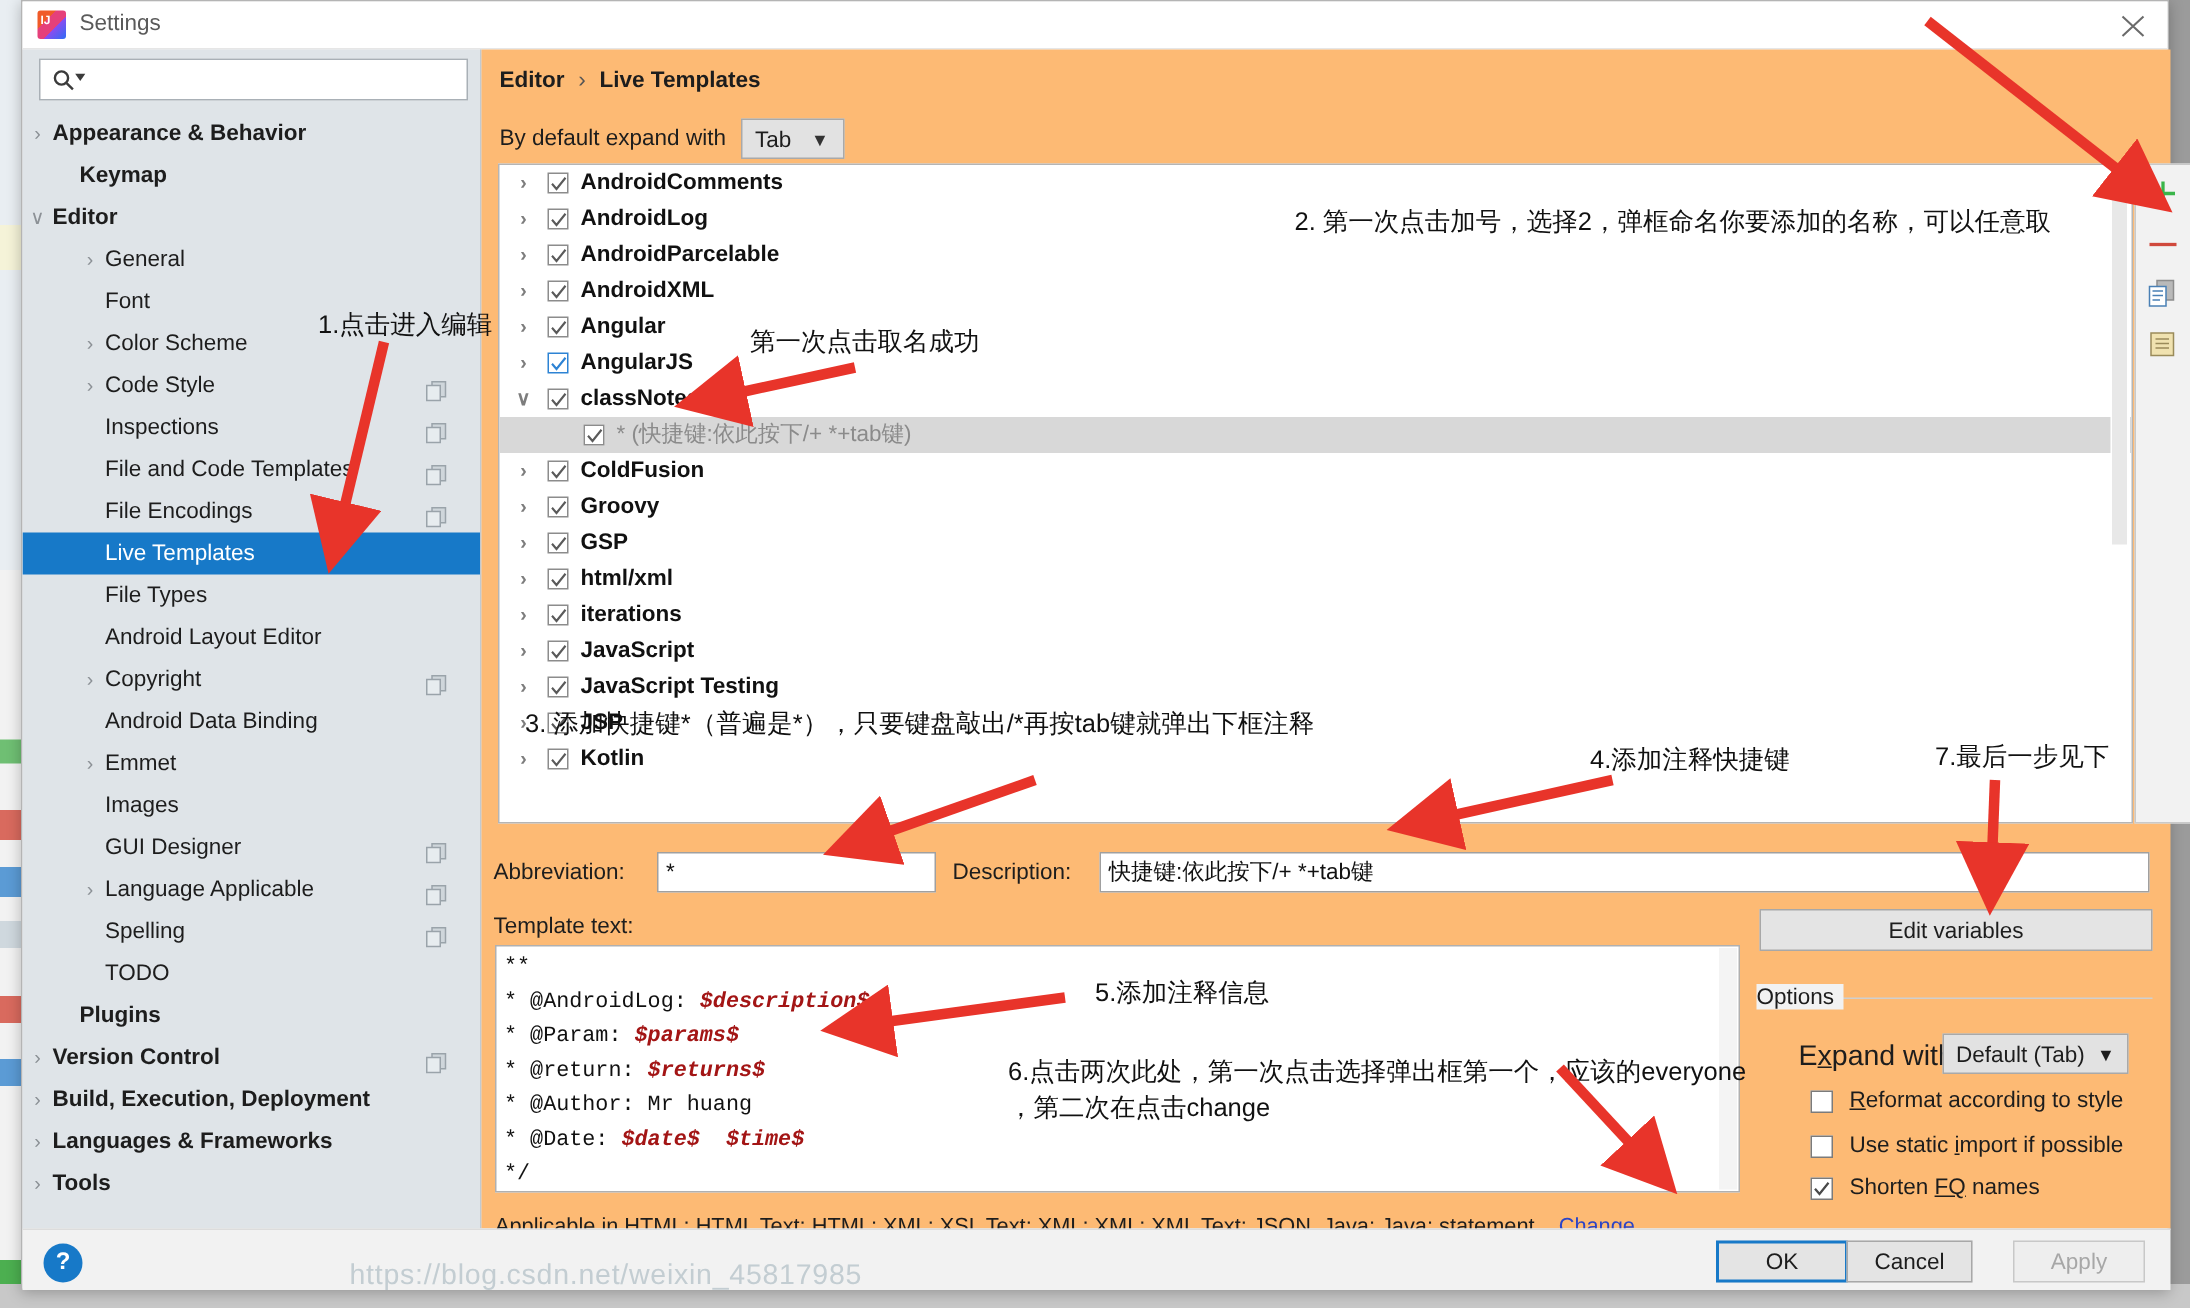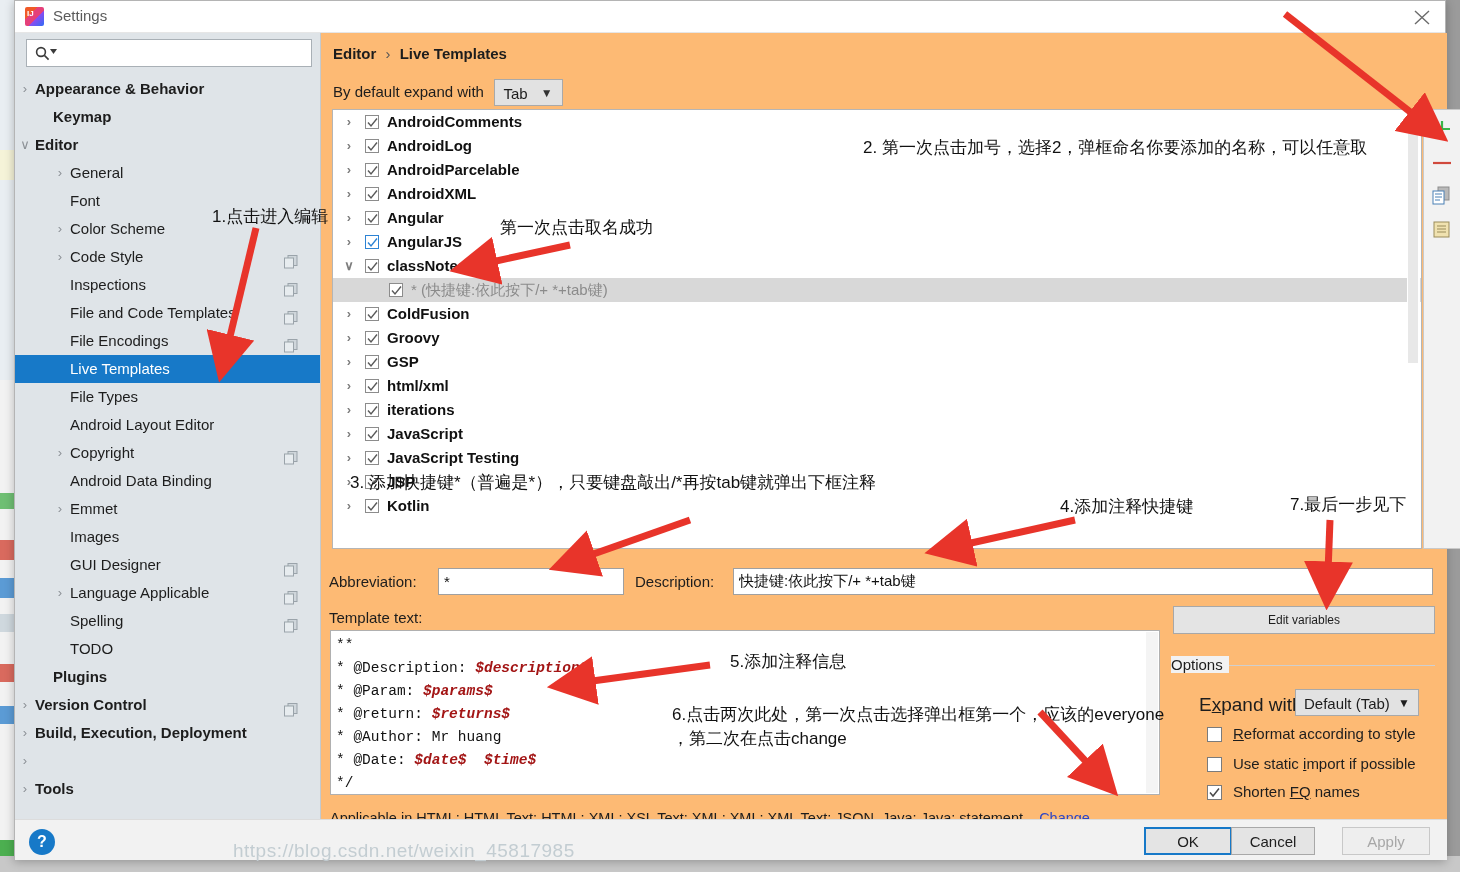--- a/index.html
+++ b/index.html
@@ -183,21 +183,21 @@
     color:#111; line-height:23px; white-space:pre; padding-left:5px;
   }
   .tpl-line .var { color:#a31515; font-weight:bold; font-style:italic; }
   .tpl-vscroll {
     position:absolute; right:1px; top:1px; width:12px; bottom:1px; background:#f4f4f4;
   }
 
   
   .edit-vars-btn {
     position:absolute; left:852px; top:573px; width:262px; height:28px;
-    background:#e4e4e4; border:1px solid #a8a8a8; font-size:12px; color:#1d1d1d;
+    background:#e4e4e4; border:1px solid #a8a8a8; font-size:15px; color:#1d1d1d;
     cursor:pointer; font-family:"Liberation Sans", sans-serif;
   }
   .options-legend {
     position:absolute; left:850px; top:623px; font-size:15px; color:#1d1d1d;
     background:#f2f2f2; padding-right:6px; z-index:2;
   }
   .options-rule {
     position:absolute; left:850px; top:632px; width:264px; height:1px; background:#cfcfcf;
   }
   .opt-expand-label { position:absolute; left:878px; top:661px; font-size:19px; color:#1d1d1d; }
@@ -413,20 +413,21 @@
                 <rect x="4" y="0.5" width="9" height="10" fill="#cfd6db" stroke="#9aa3aa"></rect>
                 <rect x="0.5" y="3" width="9" height="10" fill="#e7ecef" stroke="#9aa3aa"></rect>
               </svg></span>
           </div>
           <div class="tree-row bold">
             <span class="arr" style="left: 2px;">›</span>
             <span class="lbl" style="left: 20px;">Build, Execution, Deployment</span>
           </div>
           <div class="tree-row bold">
             <span class="arr" style="left: 2px;">›</span>
+            <span class="lbl" style="left: 20px;">Languages &amp; Frameworks</span>
           </div>
           <div class="tree-row bold">
             <span class="arr" style="left: 2px;">›</span>
             <span class="lbl" style="left: 20px;">Tools</span>
           </div>
         </div>
     </div>
 
     <div class="content">
 
@@ -638,21 +639,21 @@
       <div class="lbl-desc">
         <span>Description:</span>
       </div>
       <input class="fld-desc" value="快捷键:依此按下/+ *+tab键" style="">
 
       <div class="lbl-tpl">Template text:</div>
 
       <div class="tpl-text">
         <div id="tpl-text-lines" style="padding-top:3px;">
             <div class="tpl-line"><span>**</span></div>
-            <div class="tpl-line"><span>* @Description: </span><span class="var">$description$</span></div>
+            <div class="tpl-line"><span>* @AndroidLog: </span><span class="var">$description$</span></div>
             <div class="tpl-line"><span>* @Param: </span><span class="var">$params$</span></div>
             <div class="tpl-line"><span>* @return: </span><span class="var">$returns$</span></div>
             <div class="tpl-line"><span>* @Author: Mr huang</span></div>
             <div class="tpl-line"><span>* @Date: </span><span class="var">$date$  $time$</span></div>
             <div class="tpl-line"><span>*/</span></div>
           </div>
         <div class="tpl-vscroll"></div>
       </div>
 
       <button class="edit-vars-btn">Edit variables</button>

